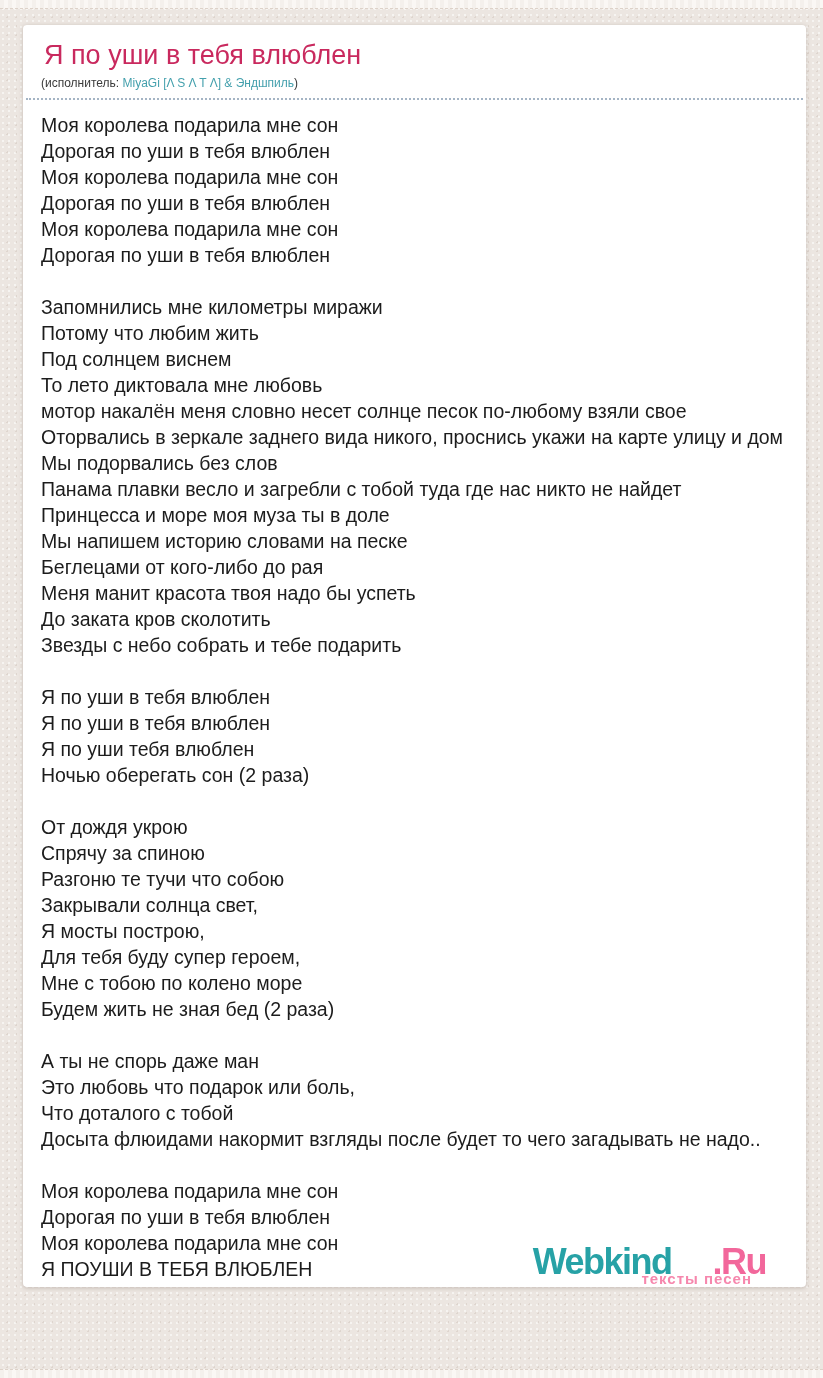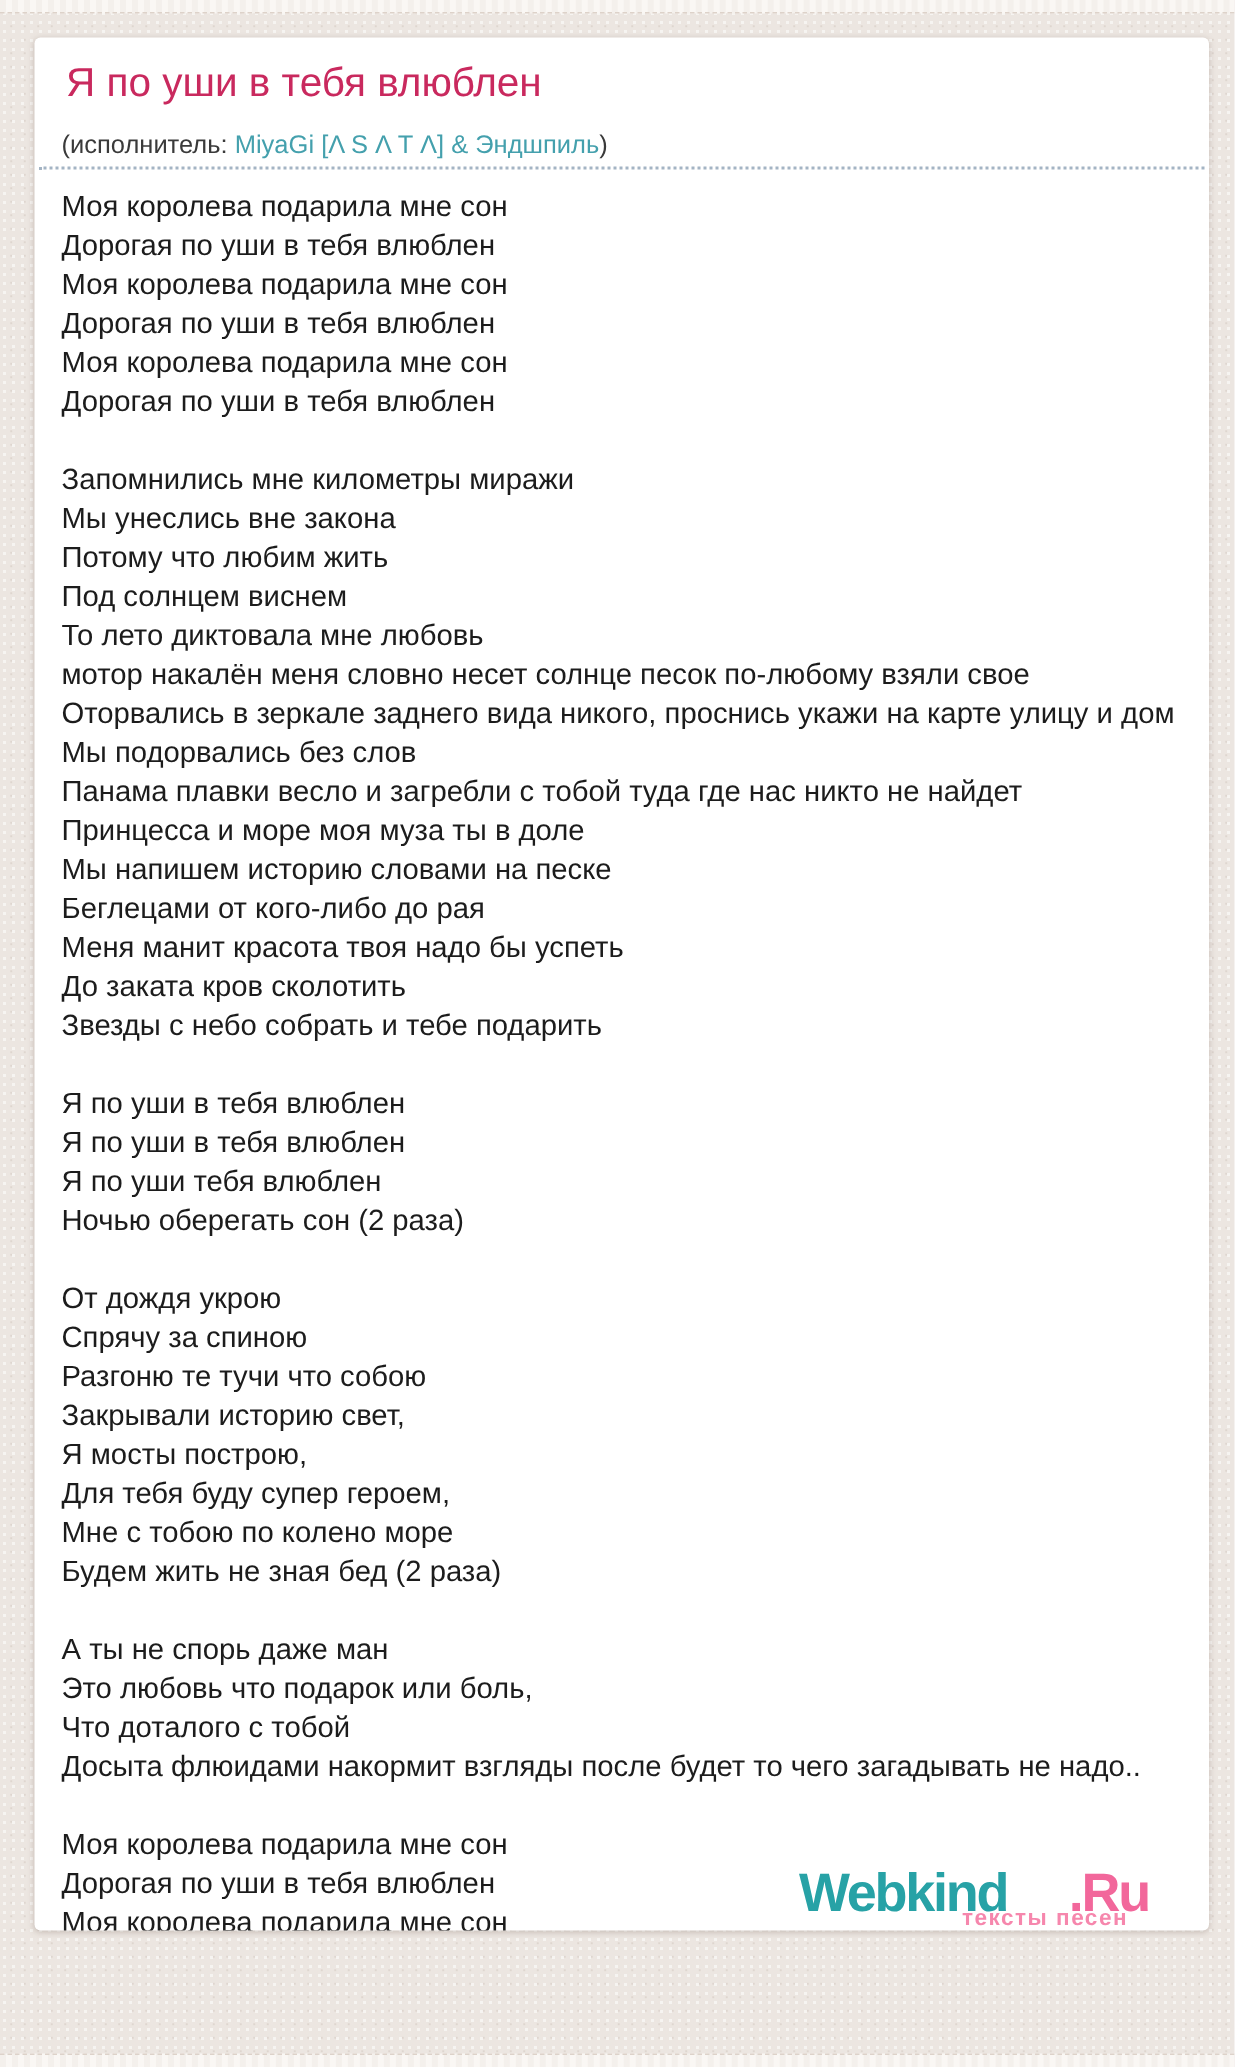--- a/index.html
+++ b/index.html
@@ -47,22 +47,22 @@
   }
   .song-title {
     margin: 0 0 0 3px;
     font-size: 27px;
     line-height: 30px;
     font-weight: normal;
     color: #c9295e;
     white-space: nowrap;
   }
   .song-subtitle {
-    margin-top: 16px;
-    font-size: 17px;
+    margin-top: 3px;
+    font-size: 12px;
     line-height: 21px;
     color: #3a3a3a;
     white-space: nowrap;
   }
   .artist-link {
     color: #44a0ad;
     text-decoration: none;
     cursor: pointer;
   }
   .separator {
@@ -126,21 +126,20 @@
       <div class="stanza">
         <div class="line">Моя королева подарила мне сон</div>
         <div class="line">Дорогая по уши в тебя влюблен</div>
         <div class="line">Моя королева подарила мне сон</div>
         <div class="line">Дорогая по уши в тебя влюблен</div>
         <div class="line">Моя королева подарила мне сон</div>
         <div class="line">Дорогая по уши в тебя влюблен</div>
       </div>
       <div class="stanza">
         <div class="line">Запомнились мне километры миражи</div>
-        <div class="line">Мы унеслись вне закона</div>
         <div class="line">Потому что любим жить</div>
         <div class="line">Под солнцем виснем</div>
         <div class="line">То лето диктовала мне любовь</div>
         <div class="line">мотор накалён меня словно несет солнце песок по-любому взяли свое</div>
         <div class="line">Оторвались в зеркале заднего вида никого, проснись укажи на карте улицу и дом</div>
         <div class="line">Мы подорвались без слов</div>
         <div class="line">Панама плавки весло и загребли с тобой туда где нас никто не найдет</div>
         <div class="line">Принцесса и море моя муза ты в доле</div>
         <div class="line">Мы напишем историю словами на песке</div>
         <div class="line">Беглецами от кого-либо до рая</div>
@@ -151,21 +150,21 @@
       <div class="stanza">
         <div class="line">Я по уши в тебя влюблен</div>
         <div class="line">Я по уши в тебя влюблен</div>
         <div class="line">Я по уши тебя влюблен</div>
         <div class="line">Ночью оберегать сон (2 раза)</div>
       </div>
       <div class="stanza">
         <div class="line">От дождя укрою</div>
         <div class="line">Спрячу за спиною</div>
         <div class="line">Разгоню те тучи что собою</div>
-        <div class="line">Закрывали историю свет,</div>
+        <div class="line">Закрывали солнца свет,</div>
         <div class="line">Я мосты построю,</div>
         <div class="line">Для тебя буду супер героем,</div>
         <div class="line">Мне с тобою по колено море</div>
         <div class="line">Будем жить не зная бед (2 раза)</div>
       </div>
       <div class="stanza">
         <div class="line">А ты не спорь даже ман</div>
         <div class="line">Это любовь что подарок или боль,</div>
         <div class="line">Что доталого с тобой</div>
         <div class="line">Досыта флюидами накормит взгляды после будет то чего загадывать не надо..</div>

